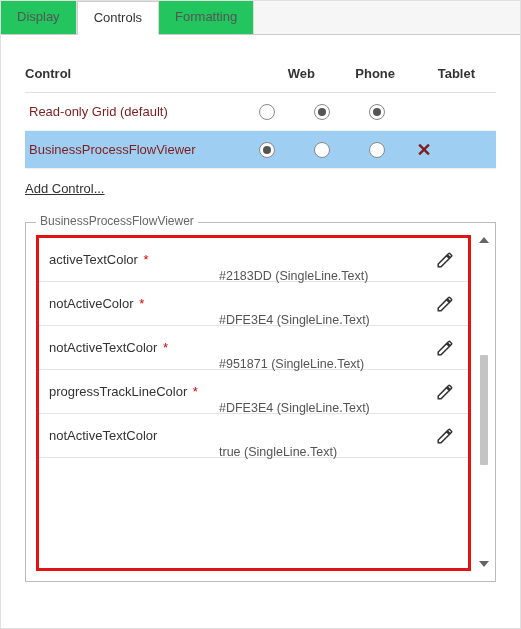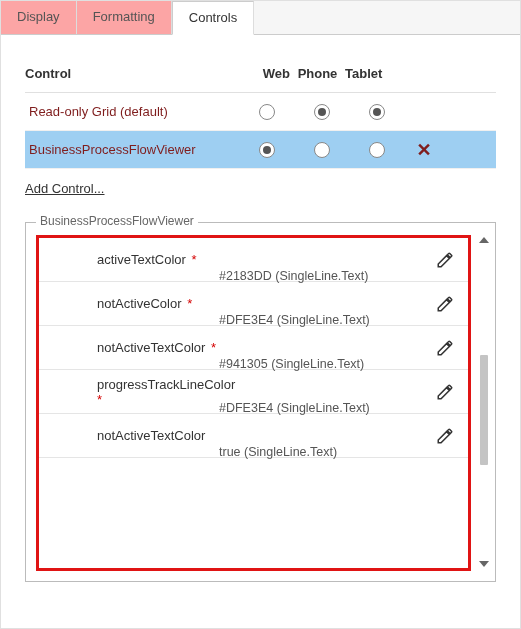--- a/index.html
+++ b/index.html
@@ -17,21 +17,21 @@
     display: flex;
     border-bottom: 1px solid #ccc;
     height: 34px;
     background: #f6f6f6;
   }
   .tab {
     padding: 8px 16px;
     border-right: 1px solid #ddd;
     color: #555;
     cursor: pointer;
-    background: #fca5a5;
+    background: #22c55e;
   }
   .tab.active {
     background: #fff;
     border-bottom: 1px solid #fff;
     margin-bottom: -1px;
     color: #333;
     border-top: 1px solid #ccc;
     border-left: 1px solid #ccc;
   }
   .content {
@@ -40,20 +40,21 @@
   .ctrl-header, .ctrl-row {
     display: grid;
     grid-template-columns: 210px 55px 55px 55px 40px;
     align-items: center;
     height: 38px;
   }
   .ctrl-header {
     font-weight: 600;
     color: #333;
     border-bottom: 1px solid #e0e0e0;
+    gap: 25px;
   }
   .ctrl-row {
     color: #7f1d1d;
     border-bottom: 1px solid #f0f0f0;
     padding: 0 4px;
   }
   .ctrl-row.selected {
     background: #9ecff2;
   }
   .radio {
@@ -112,21 +113,21 @@
     overflow: hidden;
   }
   .prop-row {
     display: grid;
     grid-template-columns: 170px 1fr 34px;
     align-items: center;
     height: 44px;
     border-bottom: 1px solid #e5e5e5;
     padding: 0 6px 0 10px;
   }
-  .prop-name { color: #333; margin-left: 48px; }
+  .prop-name { color: #333; }
   .req { color: #d40000; margin-left: 2px; }
   .prop-val { color: #555; font-size: 12.5px; white-space: nowrap; overflow: hidden; text-overflow: ellipsis; margin-top: 32px;}
   .edit-icon {
     width: 18px; height: 18px;
     cursor: pointer;
     margin: auto;
   }
   .scrollbar {
     position: absolute;
     right: 4px; top: 12px; bottom: 10px; width: 14px;
@@ -145,31 +146,31 @@
     top: 120px; height: 110px;
     background: #c4c4c4;
     border-radius: 1px;
   }
 </style>
 </head>
 <body>
 
 <div class="tabs">
   <div class="tab">Display</div>
+  <div class="tab active">Controls</div>
   <div class="tab">Formatting</div>
-  <div class="tab active">Controls</div>
 </div>
 
 <div class="content">
 
   <div class="ctrl-header">
     <div>Control</div>
     <div style="text-align:right">Web</div>
-    <div style="text-align:center">Phone</div>
-    <div style="text-align:left">Tablet</div>
+    <div style="text-align:right">Phone</div>
+    <div style="text-align:right">Tablet</div>
     <div></div>
   </div>
 
   <div id="controls-rows">
       <div class="ctrl-row">
         <div>Read-only Grid (default)</div>
         <div>
           <div class="radio"></div>
         </div>
         <div>
@@ -210,21 +211,21 @@
           </div>
           <div class="prop-row">
             <div class="prop-name">notActiveColor<span class="req"> *</span></div>
             <div class="prop-val">#DFE3E4 (SingleLine.Text)</div>
             <div class="edit-icon"><svg viewBox="0 0 24 24" width="18" height="18" fill="none" stroke="#333" stroke-width="2">
                 <path d="M3 17.25V21h3.75L17.8 9.94l-3.75-3.75L3 17.25zM20.7 7.04a1 1 0 0 0 0-1.41l-2.34-2.34a1 1 0 0 0-1.41 0l-1.83 1.83 3.75 3.75 1.83-1.83z"></path>
               </svg></div>
           </div>
           <div class="prop-row">
             <div class="prop-name">notActiveTextColor<span class="req"> *</span></div>
-            <div class="prop-val">#941305 (SingleLine.Text)</div>
+            <div class="prop-val">#951871 (SingleLine.Text)</div>
             <div class="edit-icon"><svg viewBox="0 0 24 24" width="18" height="18" fill="none" stroke="#333" stroke-width="2">
                 <path d="M3 17.25V21h3.75L17.8 9.94l-3.75-3.75L3 17.25zM20.7 7.04a1 1 0 0 0 0-1.41l-2.34-2.34a1 1 0 0 0-1.41 0l-1.83 1.83 3.75 3.75 1.83-1.83z"></path>
               </svg></div>
           </div>
           <div class="prop-row">
             <div class="prop-name">progressTrackLineColor<span class="req"> *</span></div>
             <div class="prop-val">#DFE3E4 (SingleLine.Text)</div>
             <div class="edit-icon"><svg viewBox="0 0 24 24" width="18" height="18" fill="none" stroke="#333" stroke-width="2">
                 <path d="M3 17.25V21h3.75L17.8 9.94l-3.75-3.75L3 17.25zM20.7 7.04a1 1 0 0 0 0-1.41l-2.34-2.34a1 1 0 0 0-1.41 0l-1.83 1.83 3.75 3.75 1.83-1.83z"></path>
               </svg></div>

